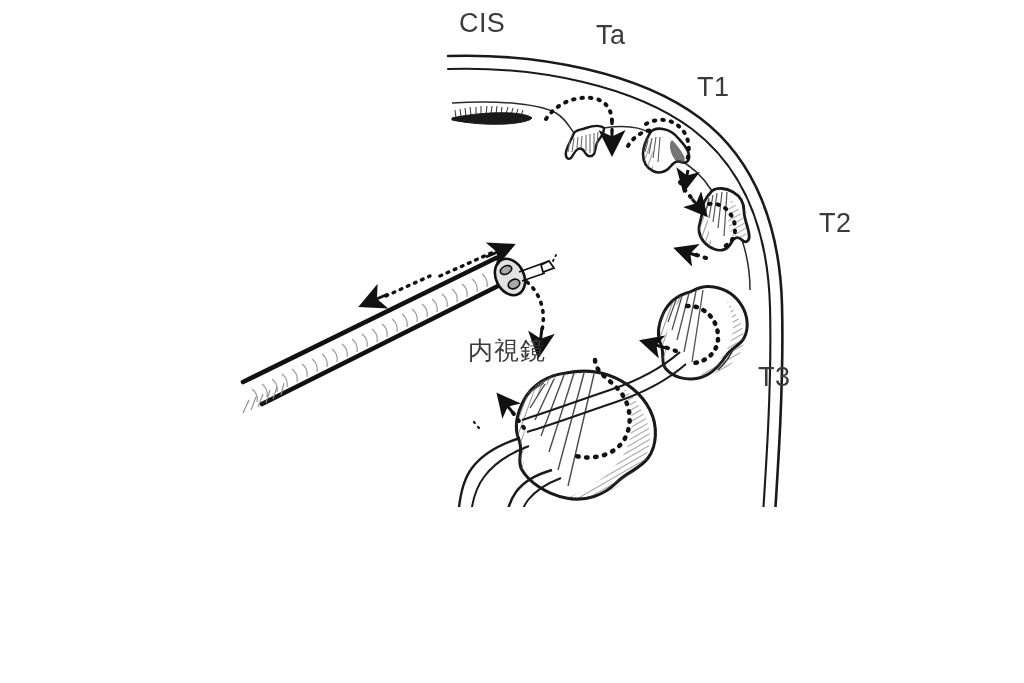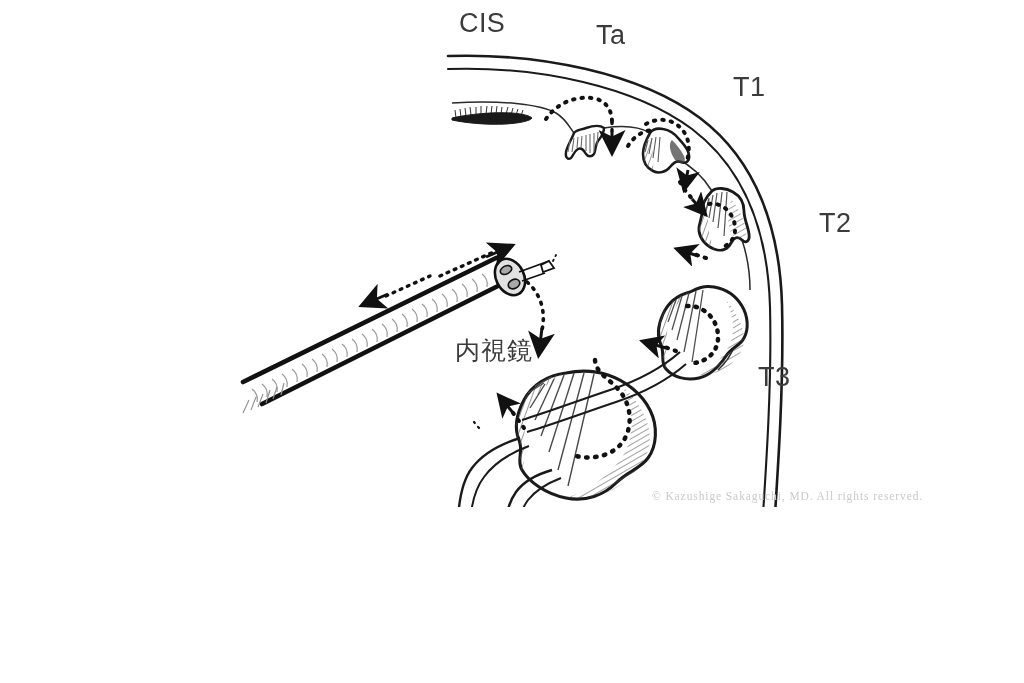--- a/index.html
+++ b/index.html
@@ -44,25 +44,25 @@
   .copyright {
     position: absolute;
     color: #c9c9c9;
     font-family: "Liberation Serif", serif;
     font-size: 11.5px;
     letter-spacing: 0.9px;
     white-space: nowrap;
   }
   #lbl-cis  { left: 459px; top: 8px; }
   #lbl-ta   { left: 596px; top: 20px; }
-  #lbl-t1   { left: 733px; top: 72px; }
+  #lbl-t1   { left: 697px; top: 72px; }
   #lbl-t2   { left: 799px; top: 208px; margin-left: 20px; }
   #lbl-t3   { left: 758px; top: 362px; }
   #lbl-t4   { left: 621px; top: 524px; }
-  #lbl-endoscope { left: 455px; top: 334px; }
+  #lbl-endoscope { left: 468px; top: 334px; }
   #copyright-note { left: 652px; top: 490px; }
 </style>
 </head>
 <body>
 
 <div id="page">
 
   <svg id="figure-svg" viewBox="0 0 1024 683">
     <defs>
 
@@ -314,15 +314,14 @@
     </g>
   </svg>
 
   <div class="lbl" id="lbl-cis">CIS</div>
   <div class="lbl" id="lbl-ta">Ta</div>
   <div class="lbl" id="lbl-t1">T1</div>
   <div class="lbl" id="lbl-t2">T2</div>
   <div class="lbl" id="lbl-t3">T3</div>
   <div class="lbl" id="lbl-t4">T4</div>
   <div class="lbl-jp" id="lbl-endoscope">内視鏡</div>
-  <div class="copyright" id="copyright-note">© Kazushige Sakaguchi, MD. All rights reserved.</div>
 
 </div>
 
 </body></html>

